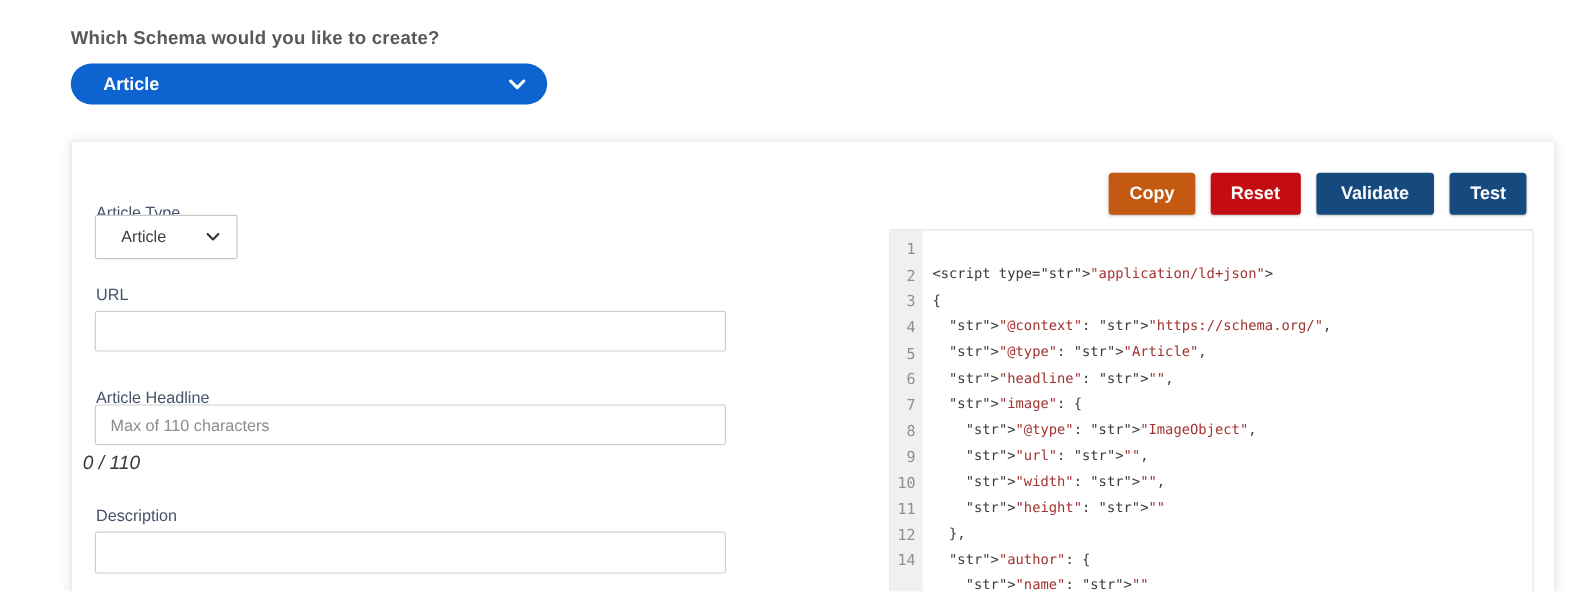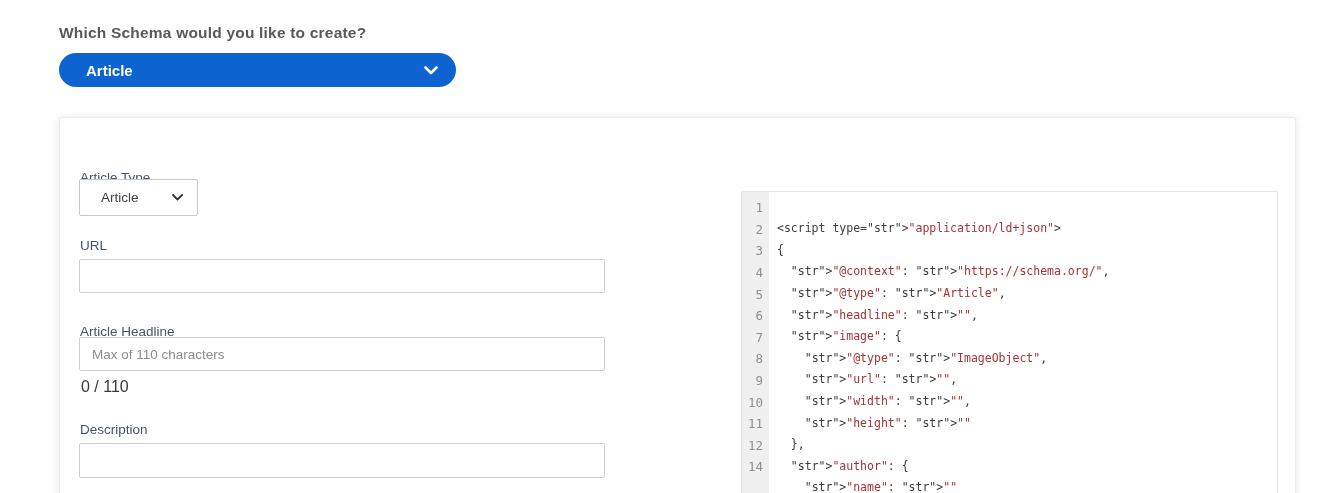--- a/index.html
+++ b/index.html
@@ -38,21 +38,21 @@
   .t-input {
     position:absolute; left:19px; width:526px; height:34px;
     border:1px solid #cfcfcf; border-radius:2px; background:#fff;
     font-family:"Liberation Sans", sans-serif; font-size:13.5px; color:#4c1d95;
     padding:0 12px; outline:none;
   }
   .t-input::placeholder { color:#8c8c8c; opacity:1; }
   .in-url { top:141px; }
   .in-headline { top:219px; }
   .in-desc { top:325px; height:35px; }
-  .counter { position:absolute; left:21px; top:260px; font-size:16px; color:#383838; }
+  .counter { position:absolute; left:9px; top:260px; font-size:16px; color:#383838;font-style:italic; }
   .toolbar {
     position:absolute; top:26px; right:23px; height:35px;
     display:flex; gap:13px; align-items:center;
   }
   .btn {
     height:35px; border:none; border-radius:3px; cursor:pointer;
     color:#fff; font-family:"Liberation Sans", sans-serif;
     font-size:15px; font-weight:700; padding:0 17px;
     box-shadow:0 1px 2px rgba(0,0,0,.22);
   }
@@ -112,20 +112,26 @@
     <div class="f-label lab-url">URL</div>
     <input class="t-input in-url" type="text" placeholder="" style="">
 
     <div class="f-label lab-headline">Article Headline</div>
     <input class="t-input in-headline" type="text" placeholder="Max of 110 characters" style="">
     <div class="counter">0 / 110</div>
 
     <div class="f-label lab-desc">Description</div>
     <input class="t-input in-desc" type="text" placeholder="" style="">
 
+    <div class="toolbar">
+      <button class="btn btn-copy">Copy</button>
+      <button class="btn btn-reset">Reset</button>
+      <button class="btn btn-validate">Validate</button>
+      <button class="btn btn-test">Test</button>
+    </div>
 
     <div class="code-editor" id="code-editor">
         <div class="code-row">
           <span class="ln">1</span>
           <span class="cl">&lt;script type=<span class="&lt;span">"str"</span>&gt;<span class="str">"application/ld+json"</span>&gt;</span>
         </div>
         <div class="code-row">
           <span class="ln">2</span>
           <span class="cl">{</span>
         </div>

